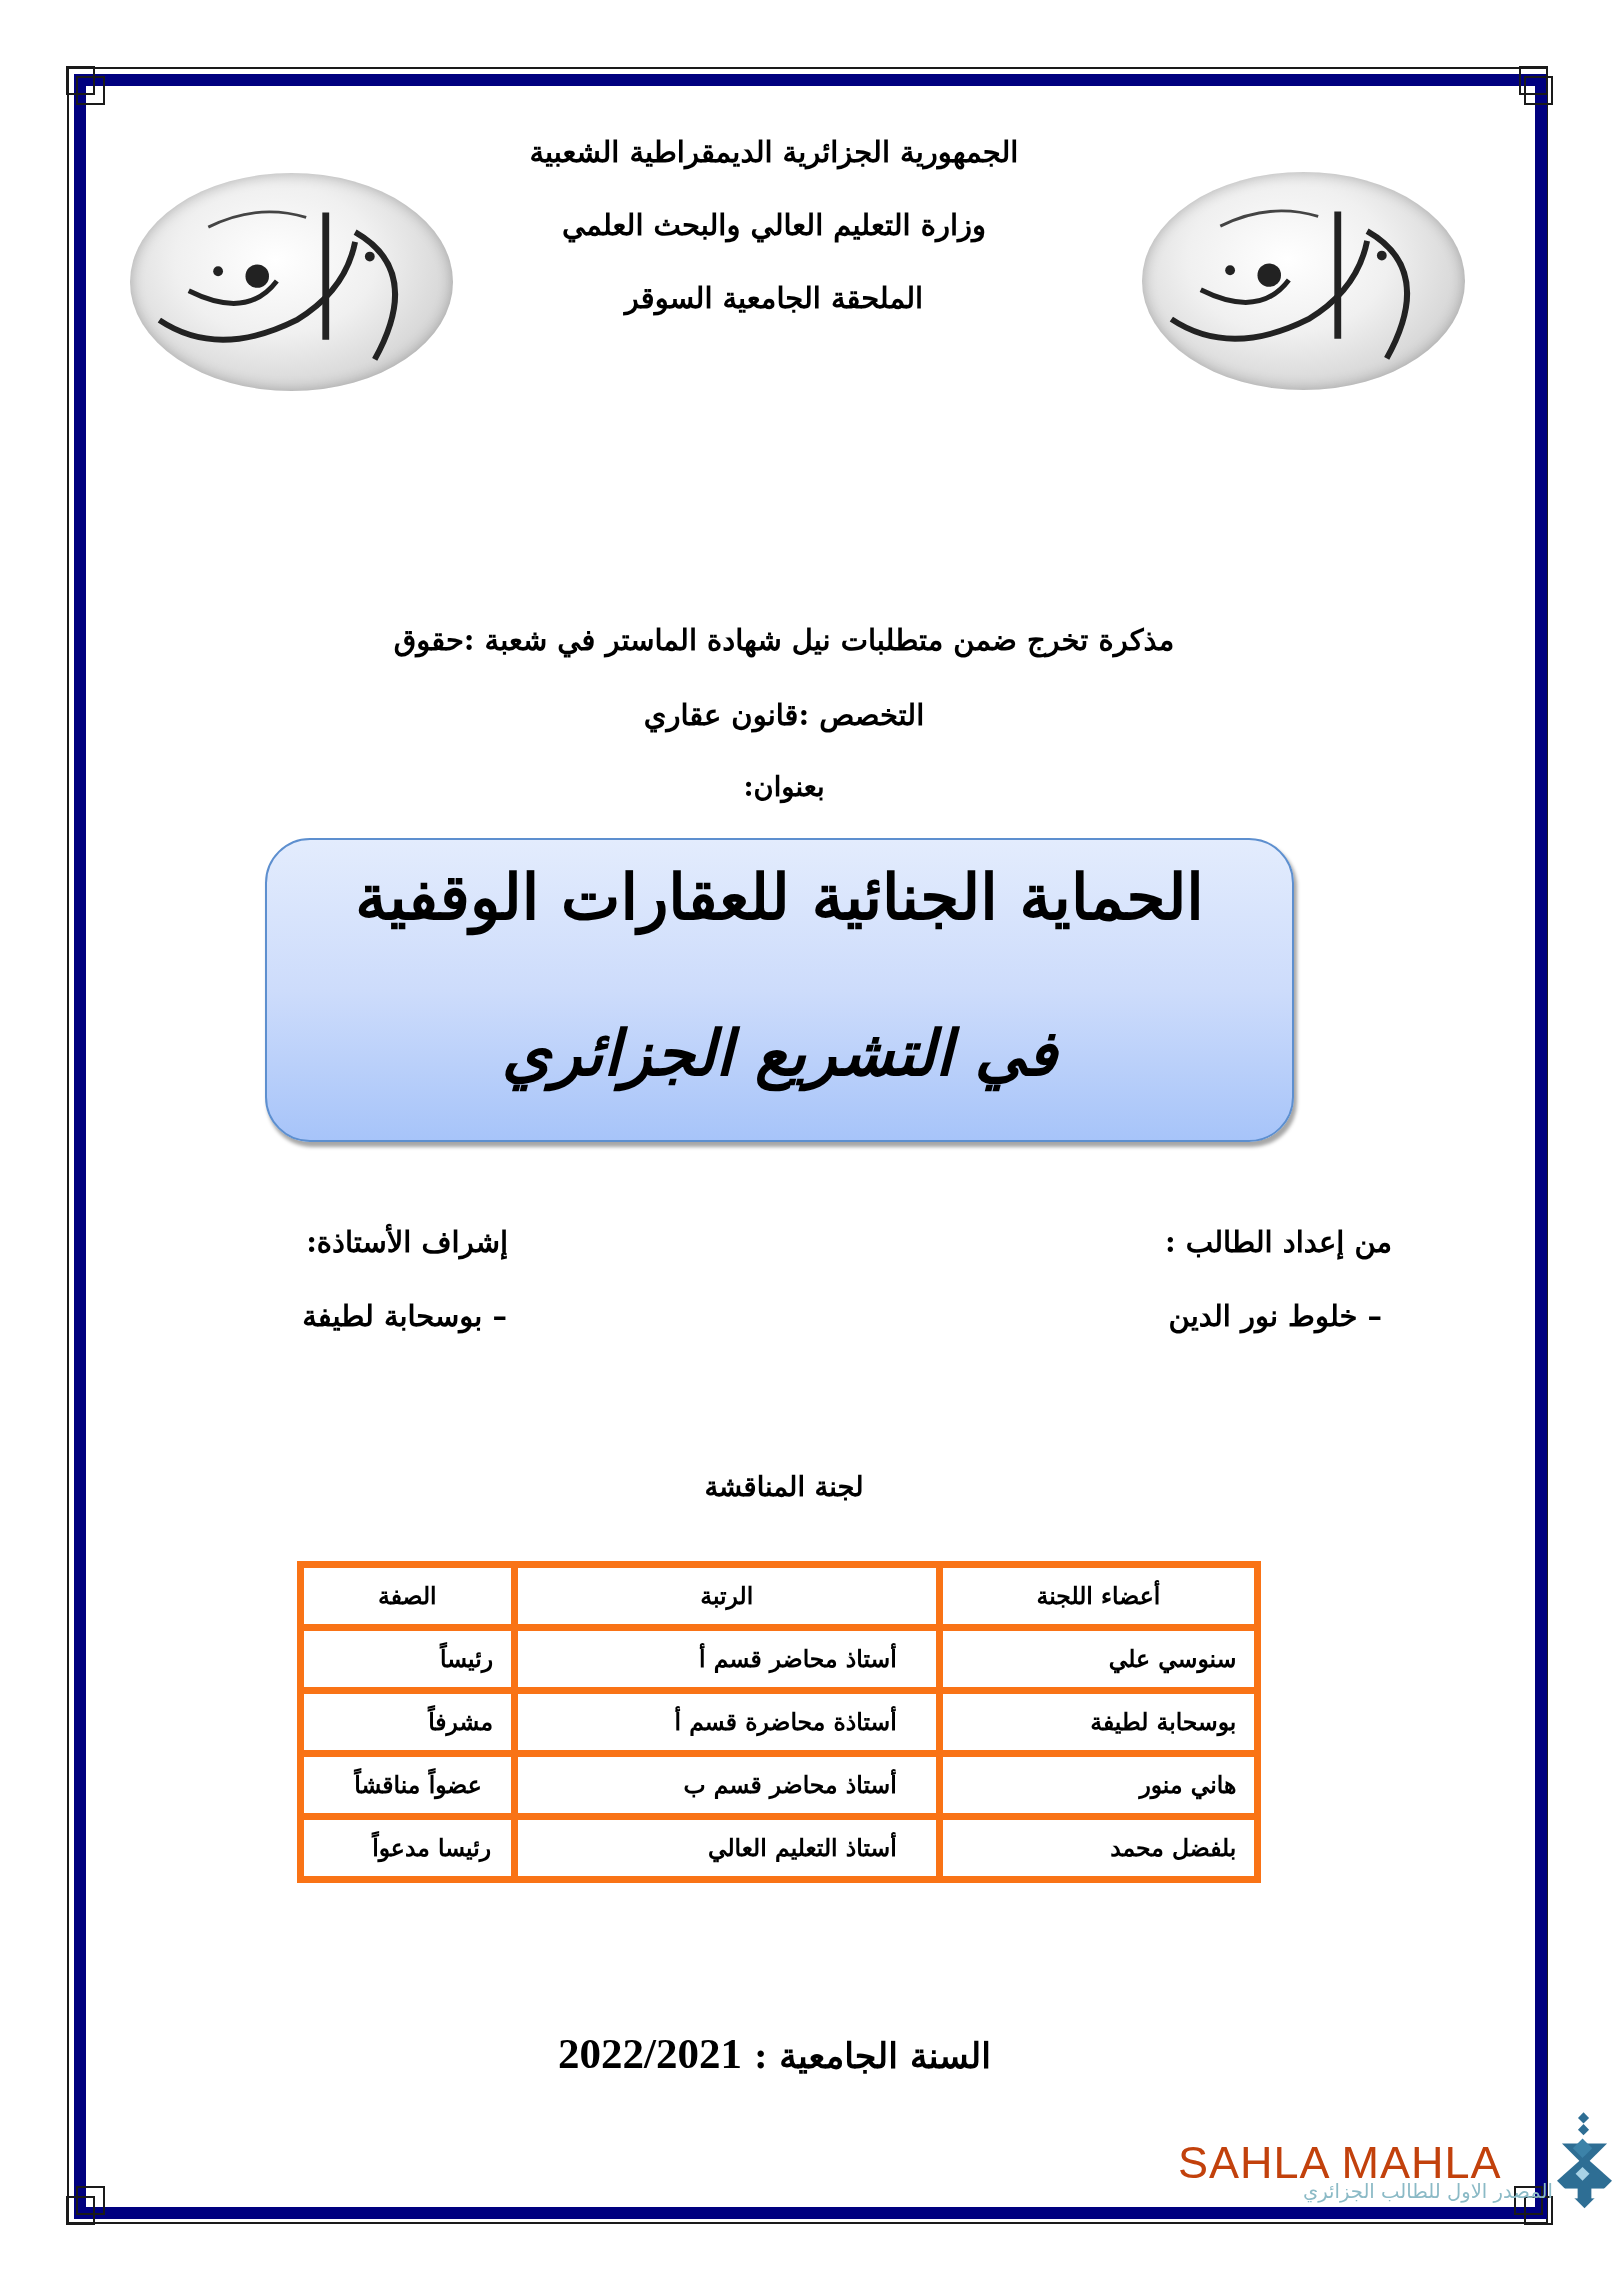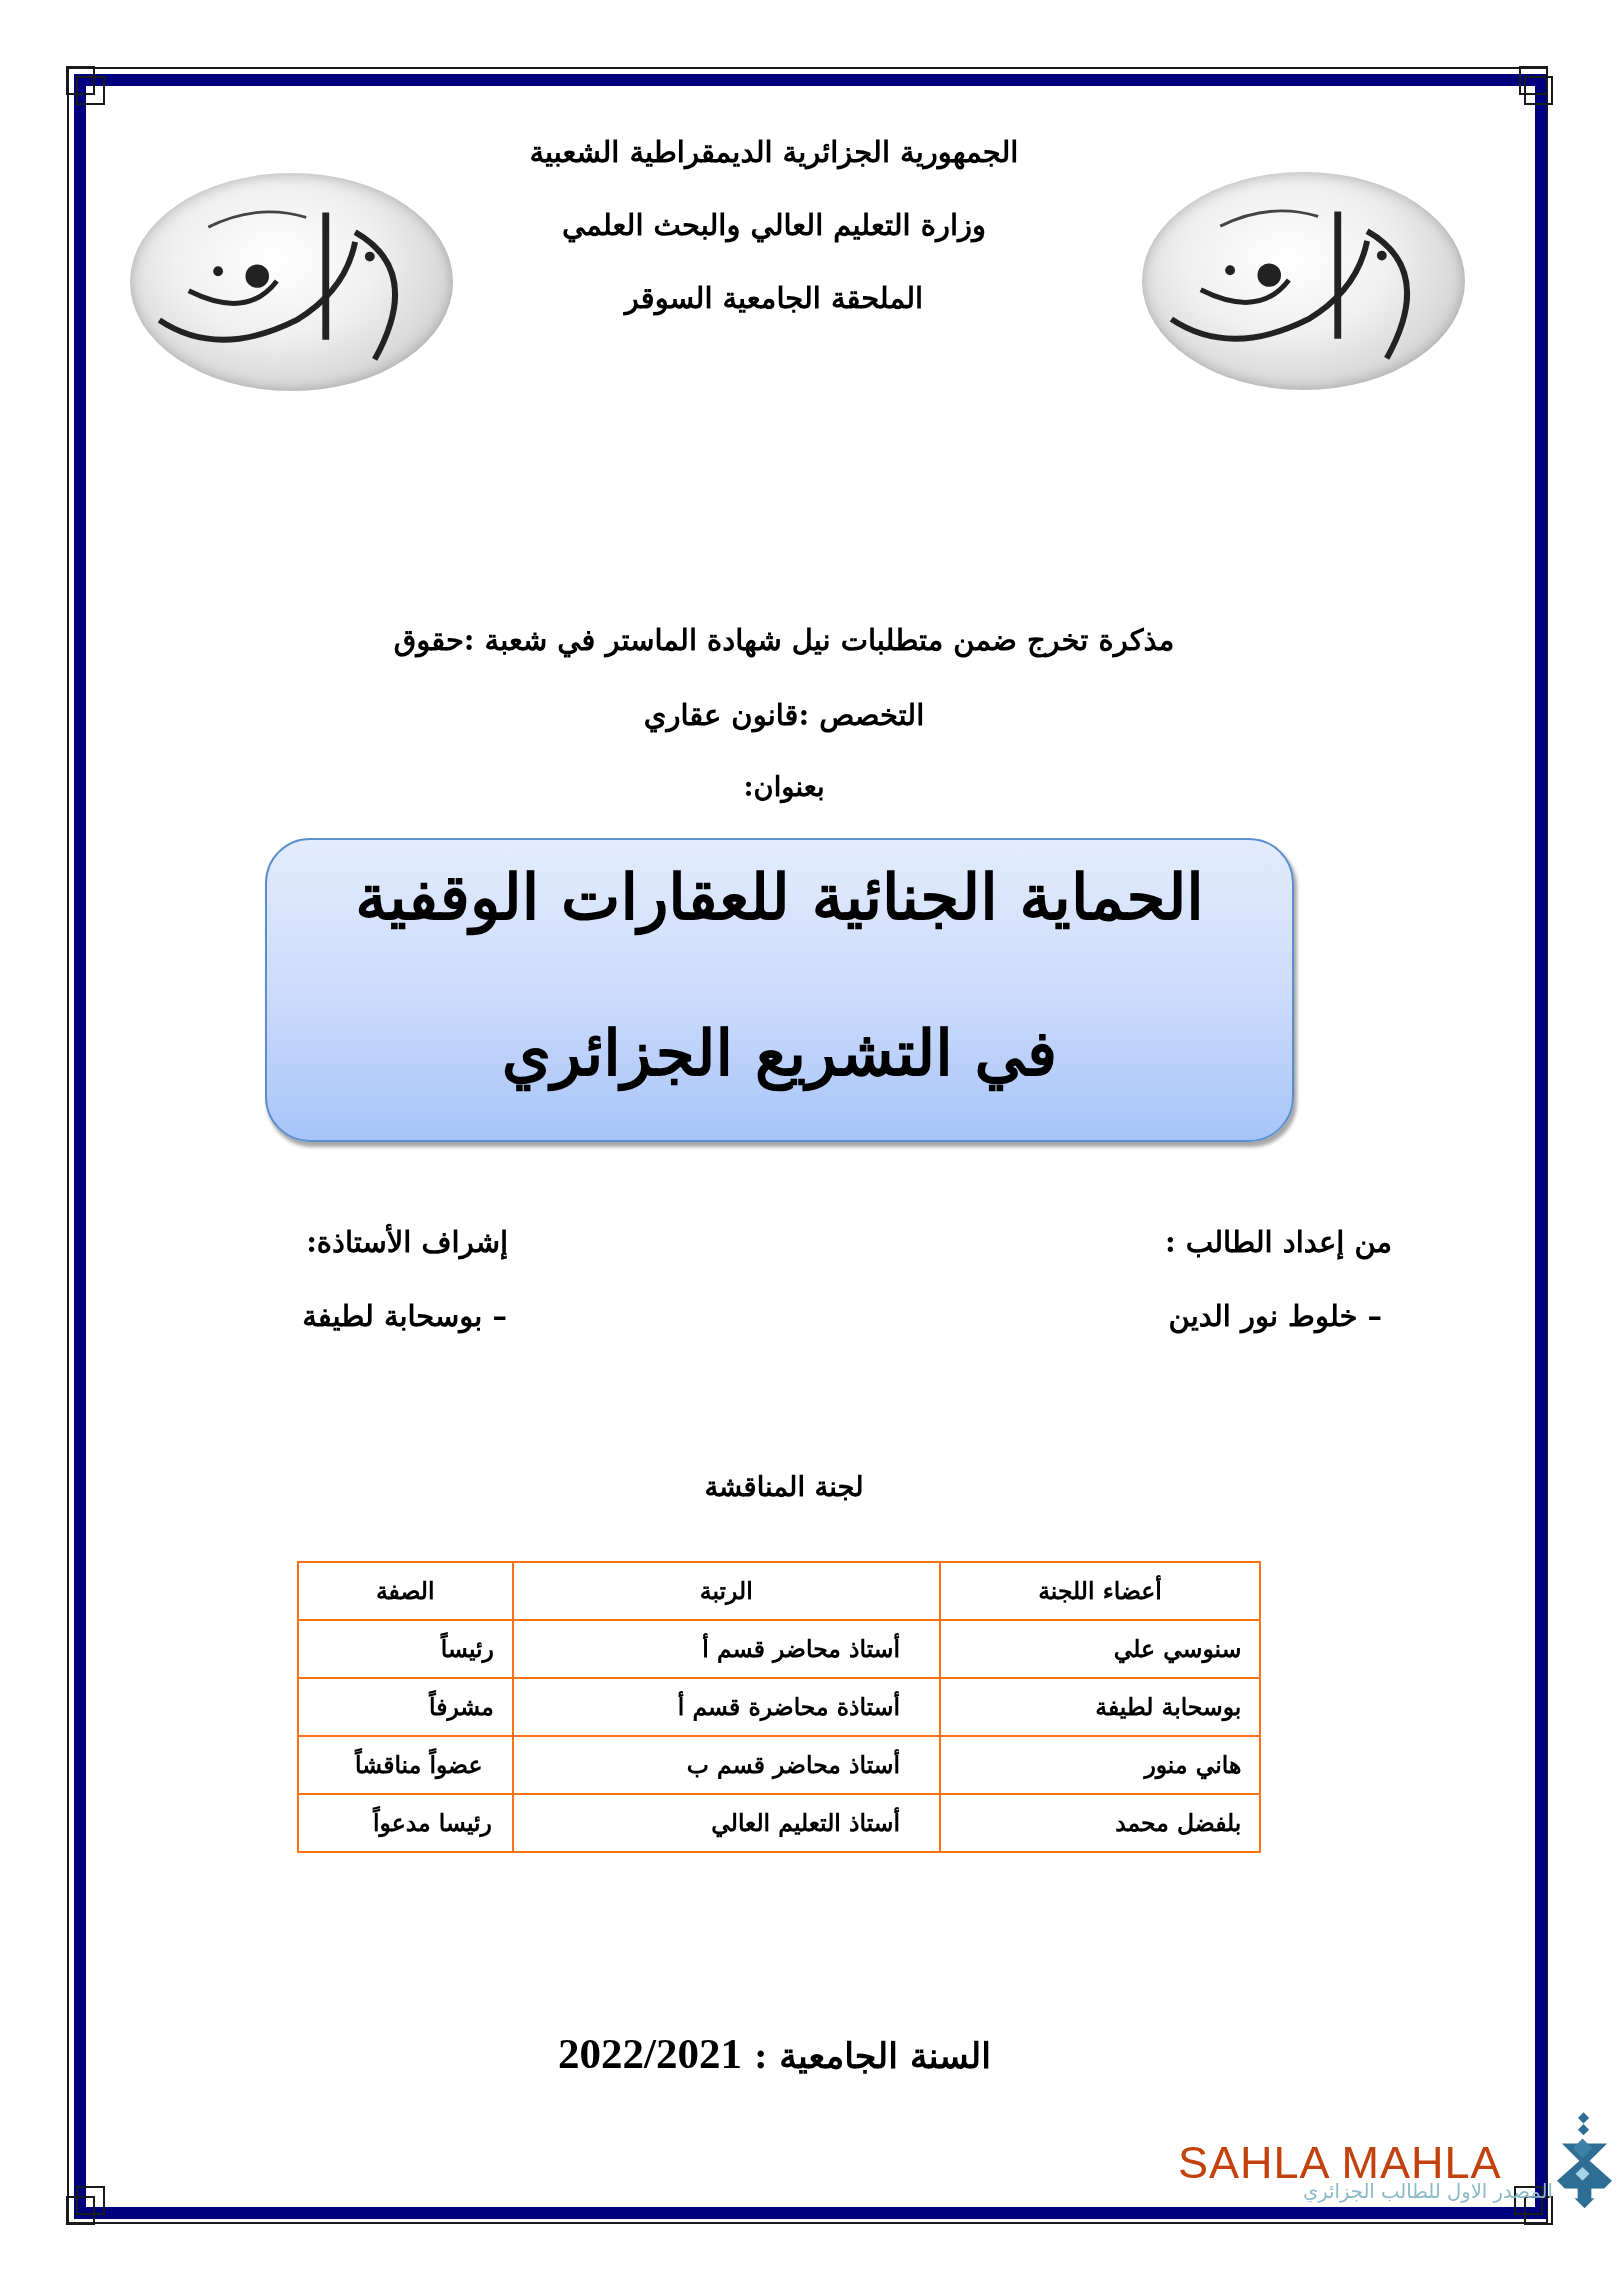--- a/index.html
+++ b/index.html
@@ -29,21 +29,21 @@
                background: linear-gradient(to bottom, #e3ecfd 0%, #cddcfb 50%, #a7c4f9 100%);
                box-shadow: 2.9px 4.9px 3.9px rgba(0,0,0,0.35); direction:rtl; text-align:center; }
   .title-line { position:absolute; left:0; right:0; font-weight:bold; font-size:63px; }
 
   
   .prep { position:absolute; direction:rtl; font-weight:bold; font-size:29px; white-space:nowrap; }
 
   .committee-title { position:absolute; left:588px; width:392px; top:1470px; direction:rtl; text-align:center; font-weight:bold; font-size:27.4px; }
 
   table.committee { position:absolute; left:297px; top:1561px; width:964px; border-collapse:collapse; direction:rtl; }
-  table.committee td, table.committee th { border:2px solid #f97316; height:56px; font-weight:bold; font-size:23.5px; padding:0 17.6px; }
+  table.committee td, table.committee th { border:7px solid #f97316; height:56px; font-weight:bold; font-size:23.5px; padding:0 17.6px; }
   table.committee th { text-align:center; }
   table.committee td.c-name { text-align:right; }
   table.committee td.c-rank { text-align:right; padding-right:39px; }
   table.committee td.c-role { text-align:right; }
 
   .year { position:absolute; left:549px; width:451px; top:2029px; direction:rtl; text-align:center; font-weight:bold; font-size:35px; white-space:nowrap; }
   .year .num { font-family:"Liberation Serif", serif; font-size:43px; }
 
   
   .wm-en { position:absolute; left:1178px; top:2137px; font-family:"Liberation Sans", sans-serif; font-size:45px; color:#c2410c; letter-spacing:1px; white-space:nowrap; }
@@ -94,21 +94,21 @@
   <div>وزارة التعليم العالي والبحث العلمي</div>
   <div>الملحقة الجامعية السوقر</div>
 </div>
 
 <div class="meta" style="top:623px;">مذكرة تخرج ضمن متطلبات نيل شهادة الماستر في شعبة :حقوق</div>
 <div class="meta" style="top:698px;">التخصص :قانون عقاري</div>
 <div class="meta" style="top:770px;font-size:27.4px;">بعنوان:</div>
 
 <div class="title-box">
   <div class="title-line" style="top:19.6px;">الحماية الجنائية للعقارات الوقفية</div>
-  <div class="title-line" style="top:176px;">في التشريع الجزائري</div>
+  <div class="title-line" style="top:176px;font-style:italic;">في التشريع الجزائري</div>
 </div>
 
 <div class="prep" style="right:228px;top:1225px;">من إعداد الطالب :</div>
 <div class="prep" style="right:238px;top:1299px;">–  خلوط نور الدين</div>
 <div class="prep" style="right:1112px;top:1225px;">إشراف الأستاذة:</div>
 <div class="prep" style="right:1113px;top:1299px;">– بوسحابة لطيفة</div>
 
 <div class="committee-title">لجنة المناقشة</div>
 <table class="committee">
   <colgroup>

